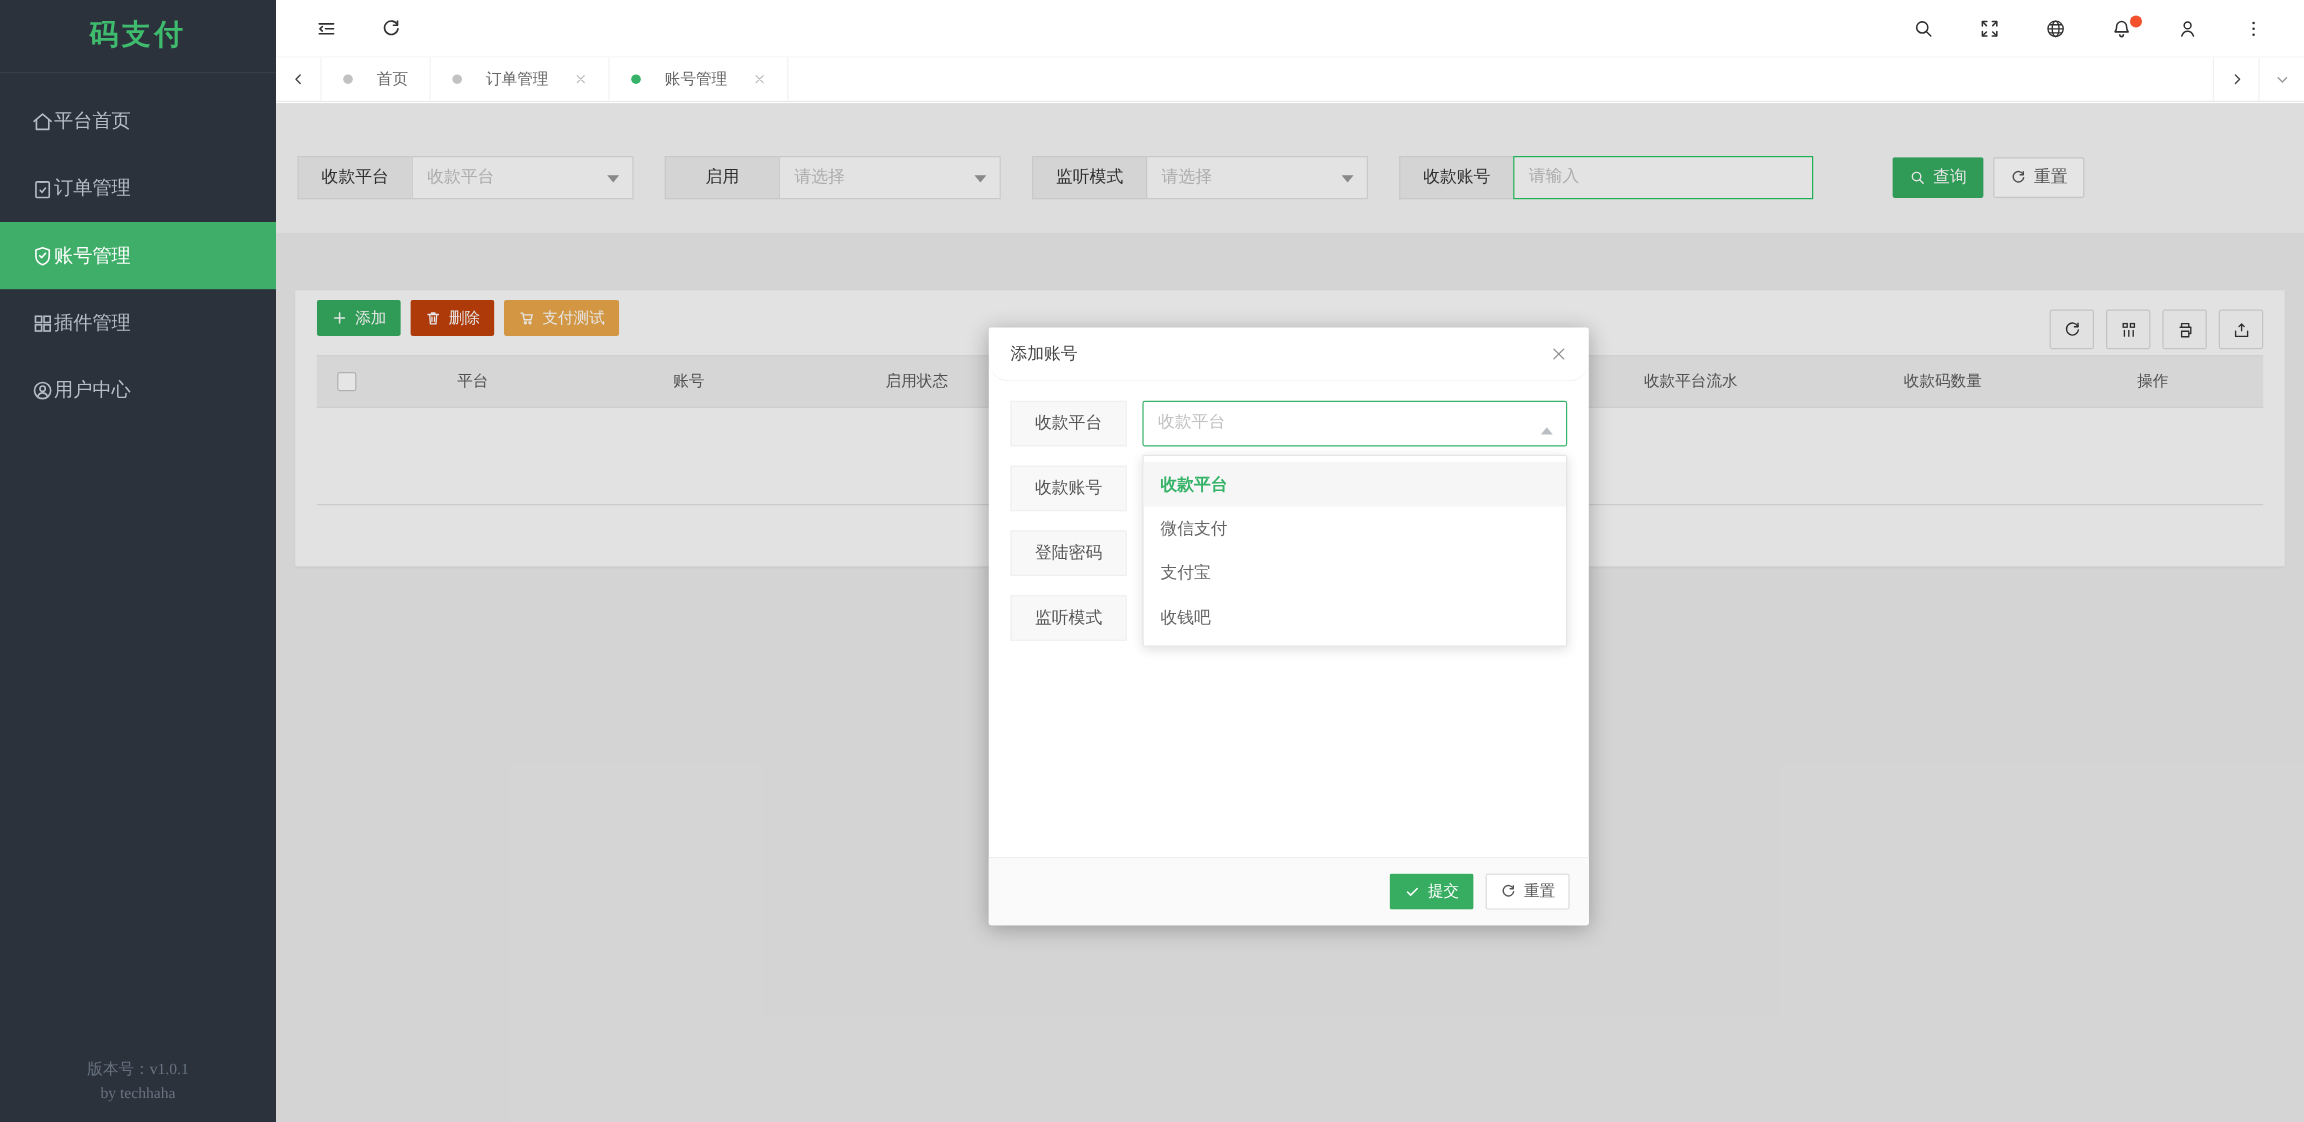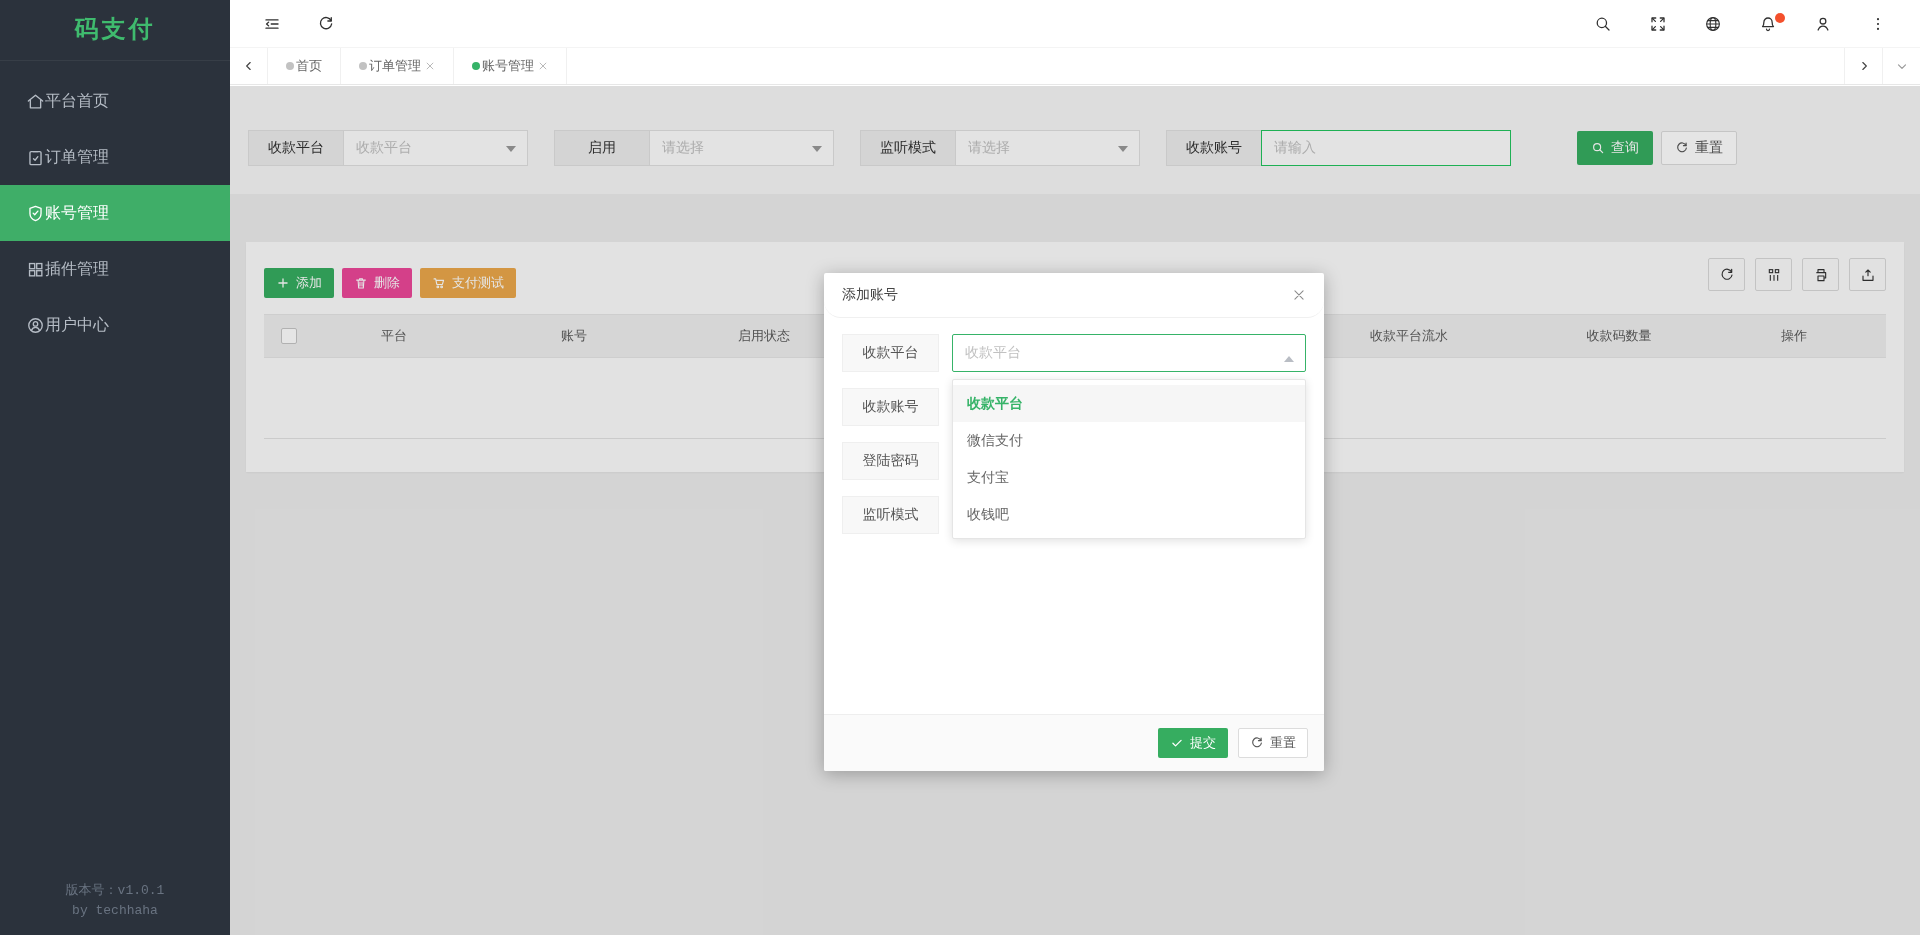--- a/index.html
+++ b/index.html
@@ -1,18 +1,18 @@
 <!DOCTYPE html>
 <html><head>
 <meta charset="utf-8">
 <style>
   * { margin:0; padding:0; box-sizing:border-box; }
   body { background:#888; }
   .stage { position:relative; width:1920px; height:935px; background:#fff; overflow:hidden;
-           font-family:Liberation Mono, monospace; }
+           font-family:Liberation Serif, serif; }
   svg { display:block; }
 
   
   .sidebar { position:absolute; left:0; top:0; width:230px; height:100%; background:#2b323c; z-index:20; }
   .logo { height:61px; line-height:61px; text-align:center; color:#3fbb6e; font-size:24px;
           font-weight:bold; letter-spacing:3px; border-bottom:1px solid rgba(255,255,255,.06); }
   .nav { padding-top:12px; }
   .s-item { display:flex; align-items:center; gap:0; height:56px; padding-left:26px;
             color:#b6bdc6; font-size:16px; cursor:pointer; }
   .s-item svg { width:19px; height:19px; flex:none; }
@@ -31,21 +31,21 @@
   .tb-right { margin-left:auto; display:flex; gap:15px; }
   .bell-wrap { position:relative; }
   .bell-dot { position:absolute; top:9px; right:3px; width:10px; height:10px; border-radius:50%;
               background:#f4502c; }
 
   
   .tabbar { height:37px; background:#fff; display:flex; align-items:stretch;
             border-bottom:1px solid #e7e7e7; }
   .tab-scroll { width:38px; display:flex; align-items:center; justify-content:center; color:#444;
                 border-right:1px solid #f0f0f0; cursor:pointer; }
-  .tab { display:flex; align-items:center; gap:2px; padding:0 18px; border-right:1px solid #f0f0f0;
+  .tab { display:flex; align-items:center; gap:20px; padding:0 18px; border-right:1px solid #f0f0f0;
          font-size:13px; color:#666; cursor:pointer; background:#fff; }
   .dot { width:8px; height:8px; border-radius:50%; background:#c2c2c2; flex:none; }
   .tab.active .dot { background:#36b368; }
   .tab-x { color:#b9b9b9; cursor:pointer; margin-left:2px; }
   .tab-x svg { width:10px; height:10px; }
   .tab-fill { flex:1; }
   .tab-btn { width:38px; border-left:1px solid #f0f0f0; display:flex; align-items:center;
              justify-content:center; color:#444; cursor:pointer; }
 
   
@@ -65,26 +65,26 @@
   .caret-down { position:absolute; right:11px; top:15px; width:0; height:0;
                 border:5px solid transparent; border-top:6px solid #999; }
   .factions { margin-left:40px; display:flex; gap:8px; }
 
   .btn { height:34px; display:inline-flex; align-items:center; gap:6px; padding:0 13px;
          border-radius:2px; font-size:14px; cursor:pointer; border:1px solid transparent;
          white-space:nowrap; font-family:inherit; }
   .btn svg { width:14px; height:14px; }
   .btn-green  { background:#36ad60; color:#fff; }
   .btn-plain  { background:#fff; border-color:#dcdcdc; color:#555; }
-  .btn-red    { background:#ec4899; color:#fff;text-align:right; }
+  .btn-red    { background:#c2410c; color:#fff;text-align:right; }
   .btn-orange { background:#eba84b; color:#fff; }
   .btn-sm { height:30px; font-size:13px; padding:0 11px; }
 
   
-  .tablecard { margin:48px 16px 0; background:#fcfcfc; height:230px; padding:26px 18px 0;
+  .tablecard { margin:48px 16px 0; background:#fcfcfc; height:230px; padding:8px 18px 0;
                position:relative; box-shadow:0 1px 2px rgba(0,0,0,.05); }
   .actions { display:flex; gap:8px; }
   .tool-icons { position:absolute; right:18px; top:16px; display:flex; gap:10px; }
   .tool-btn { width:37px; height:33px; border:1px solid #dadada; border-radius:2px; background:#fbfbfb;
               display:flex; align-items:center; justify-content:center; color:#333; cursor:pointer; }
   .tool-btn svg { width:16px; height:16px; }
   .thead { display:flex; align-items:center; margin-top:16px; height:44px; background:#efefef;
            border-top:1px solid #e6e6e6; border-bottom:1px solid #e6e6e6; font-size:13px; color:#5a5a5a; }
   .th { text-align:center; }
   .c0{width:50px; display:flex; justify-content:center;} .c1{width:160px;} .c2{width:200px;}

